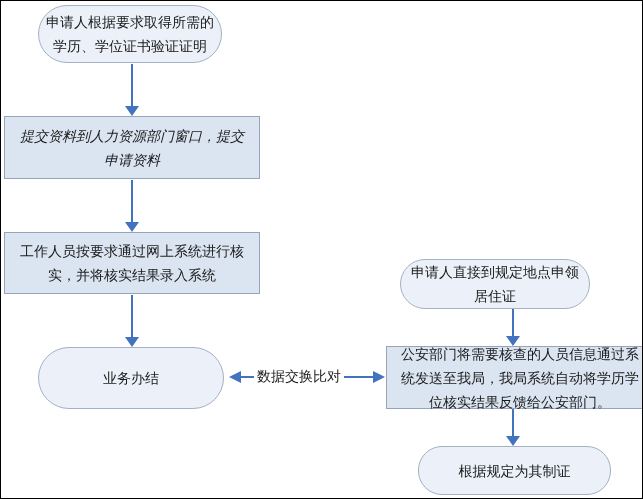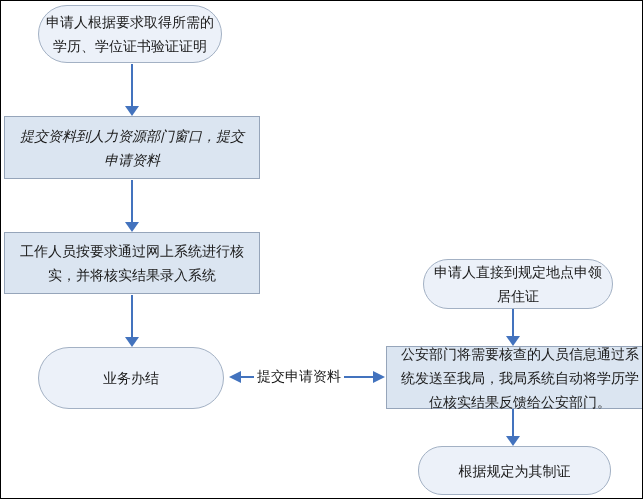--- a/index.html
+++ b/index.html
@@ -83,23 +83,23 @@
   <div class="vline" style="left:130px;top:294px;height:42px;"></div>
   <div class="ah-down" style="left:124px;top:336px;"></div>
 
   <div class="shape stadium" style="left:37px;top:346px;width:186px;height:62px;border-radius:31px;padding:0 10px;">
     <span>业务办结</span>
   </div>
 
   <div class="ah-left" style="left:228px;top:370px;"></div>
   <div class="hline" style="left:239px;top:375px;width:134px;"></div>
   <div class="ah-right" style="left:372px;top:370px;"></div>
-  <div class="conn-label" style="left:253px;top:366px;">提交申请资料</div>
+  <div class="conn-label" style="left:253px;top:366px;">数据交换比对</div>
 
-  <div class="shape stadium" style="left:422px;top:258px;width:190px;height:50px;border-radius:25px;padding:0 10px;">
+  <div class="shape stadium" style="left:399px;top:258px;width:190px;height:50px;border-radius:25px;padding:0 10px;">
     <span>申请人直接到规定地点申领居住证</span>
   </div>
 
   <div class="vline" style="left:511px;top:308px;height:28px;"></div>
   <div class="ah-down" style="left:505px;top:335px;"></div>
 
   <div class="shape rect" style="left:385px;top:345px;width:268px;height:63px;padding:4px 8px;">
     <span>公安部门将需要核查的人员信息通过系统发送至我局，我局系统自动将学历学位核实结果反馈给公安部门。</span>
   </div>
 

